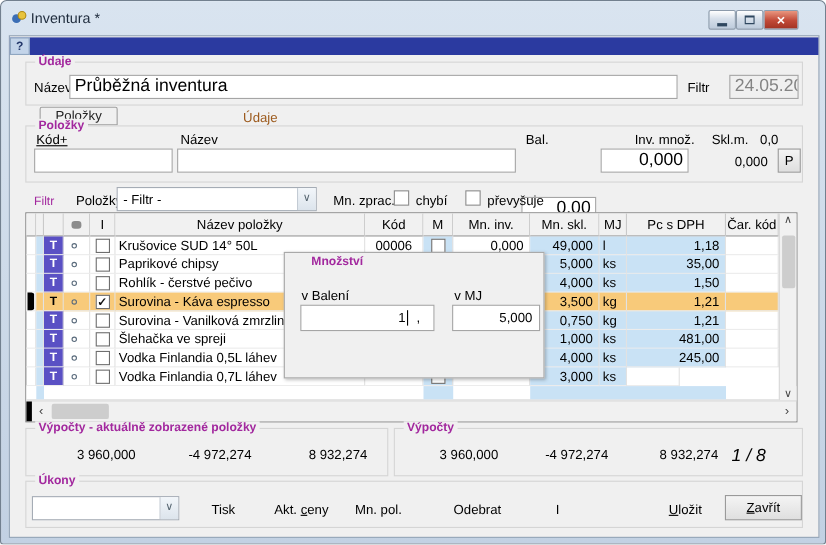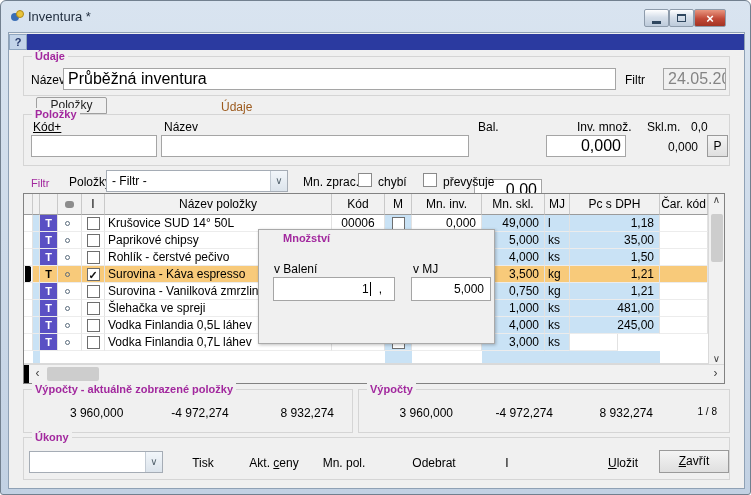--- a/index.html
+++ b/index.html
@@ -80,21 +80,21 @@
   .popup{position:absolute;left:257px;top:228px;width:237px;height:115px;background:#F0F0F0;
          border:1px solid #A9A9A9;box-shadow:1px 1px 3px rgba(0,0,0,.25);z-index:20;}
   .popup .plabel{position:absolute;left:24px;top:2px;font-size:11px;font-weight:bold;color:var(--group-label);}
   .popup .flabel{position:absolute;font-size:12px;}
   .pinp{position:absolute;height:24px;background:#fff;border:1px solid #A5A5A5;display:flex;align-items:center;justify-content:flex-end;font-size:12px;}
   .caret{width:1px;height:14px;background:#000;margin-left:1px;}
   .dec{margin:0 12px 0 8px;}
   
   .vals{position:absolute;left:6px;right:6px;top:16px;display:flex;}
   .vals .v{flex:1;text-align:right;padding-right:12px;font-size:12px;white-space:nowrap;}
-  .vals .pg{width:58px;text-align:right;padding-right:6px;font-size:10px;}
+  .vals .pg{width:58px;text-align:left;padding-right:6px;font-size:16px;font-style:italic;}
   .flatbtn{position:absolute;top:455px;transform:translateX(-50%);font-size:12px;color:#000;white-space:nowrap;cursor:default;}
   .ul{text-decoration:underline;}
   .pushbtn{position:absolute;background:linear-gradient(#F4F4F4,#DFDFDF);border:1px solid #9A9A9A;
            text-align:center;font-size:12px;cursor:default;}
 </style>
 </head>
 <body>
 
 <div class="win">
 

